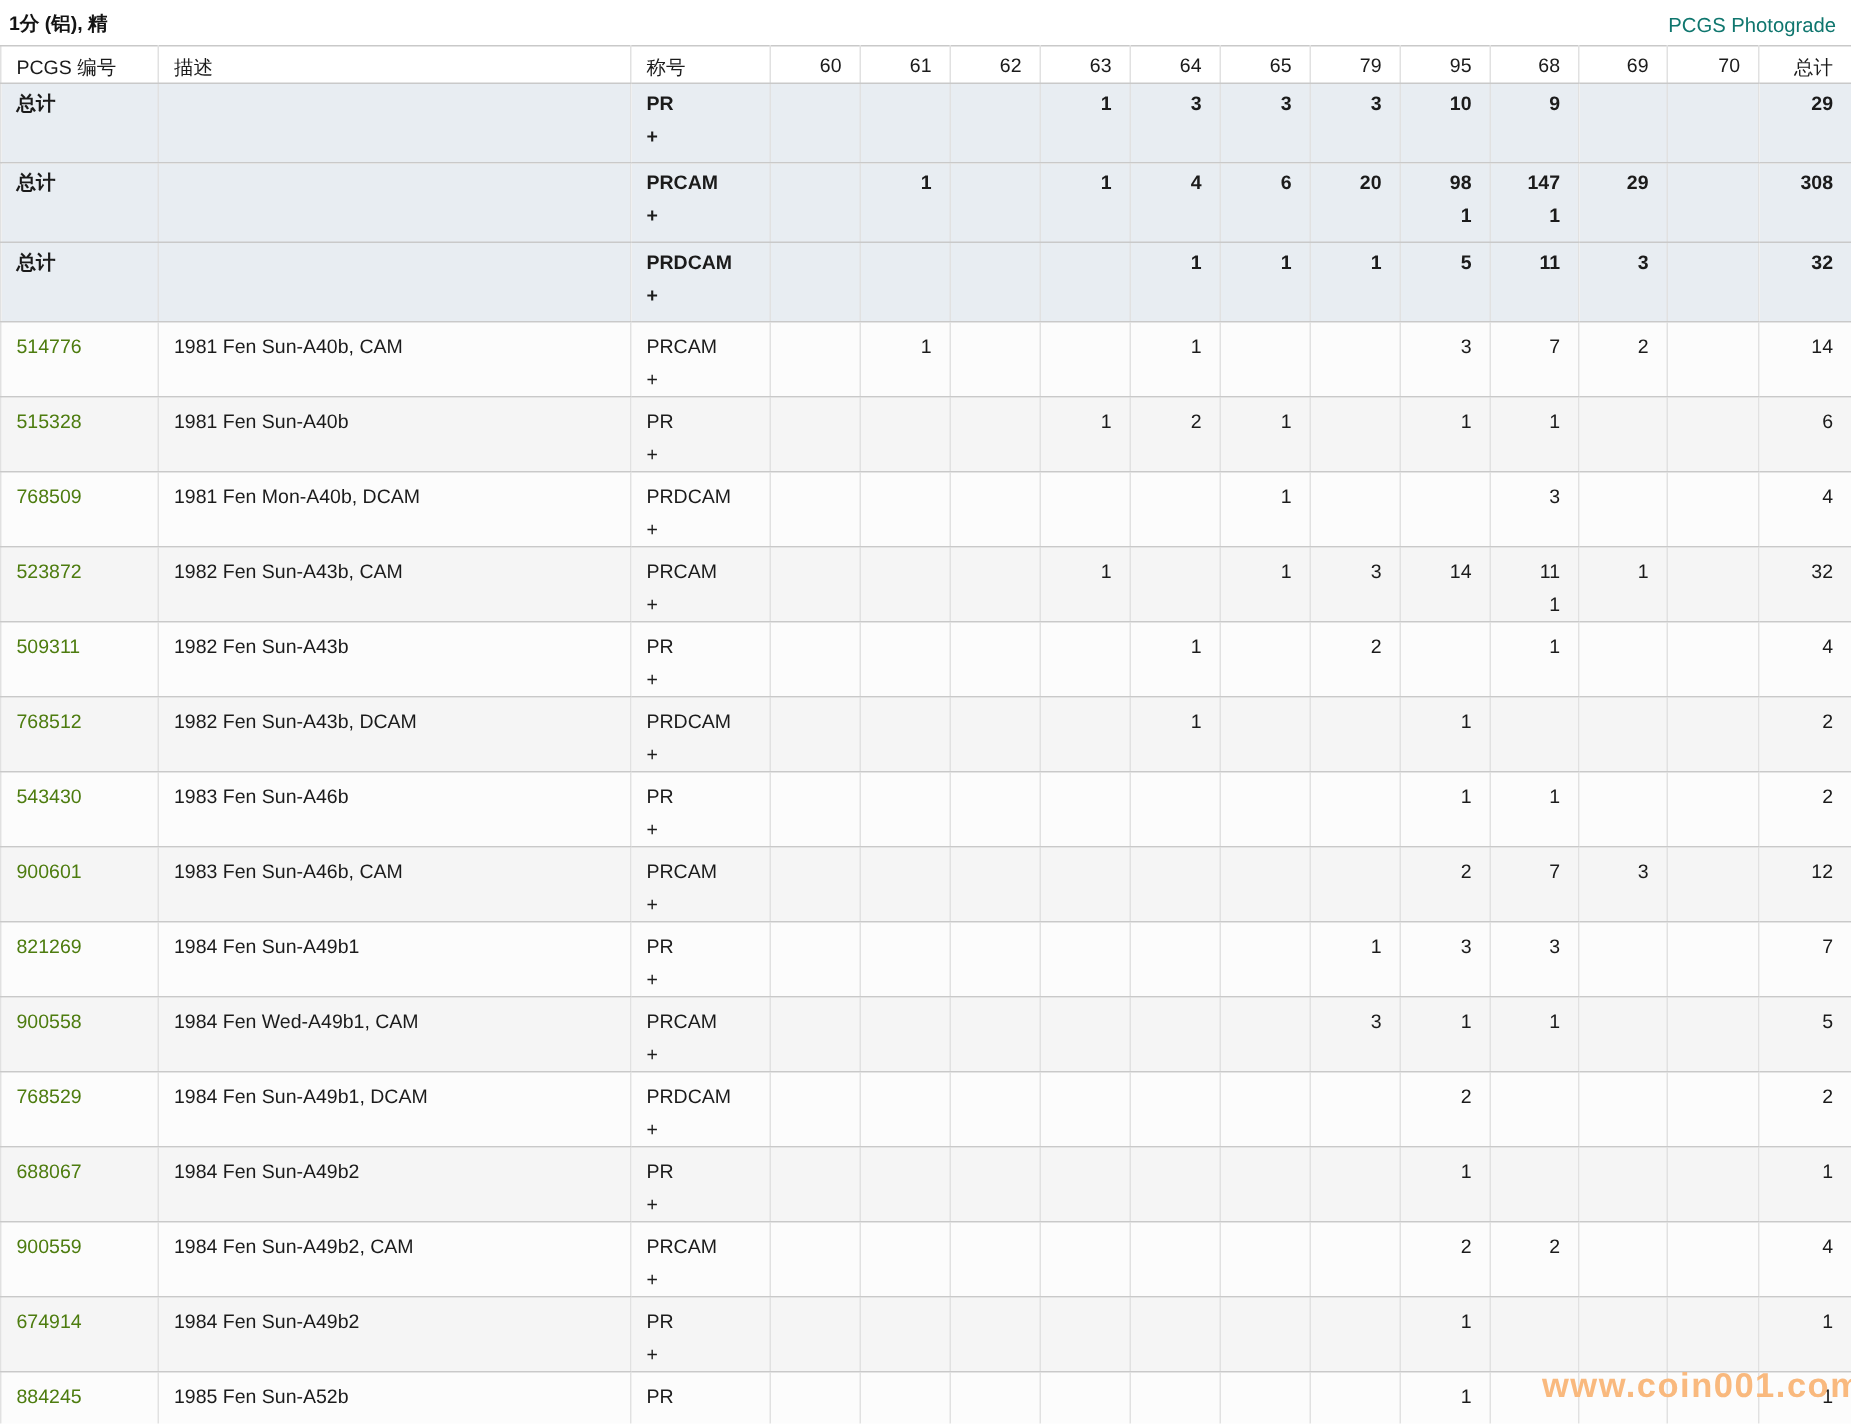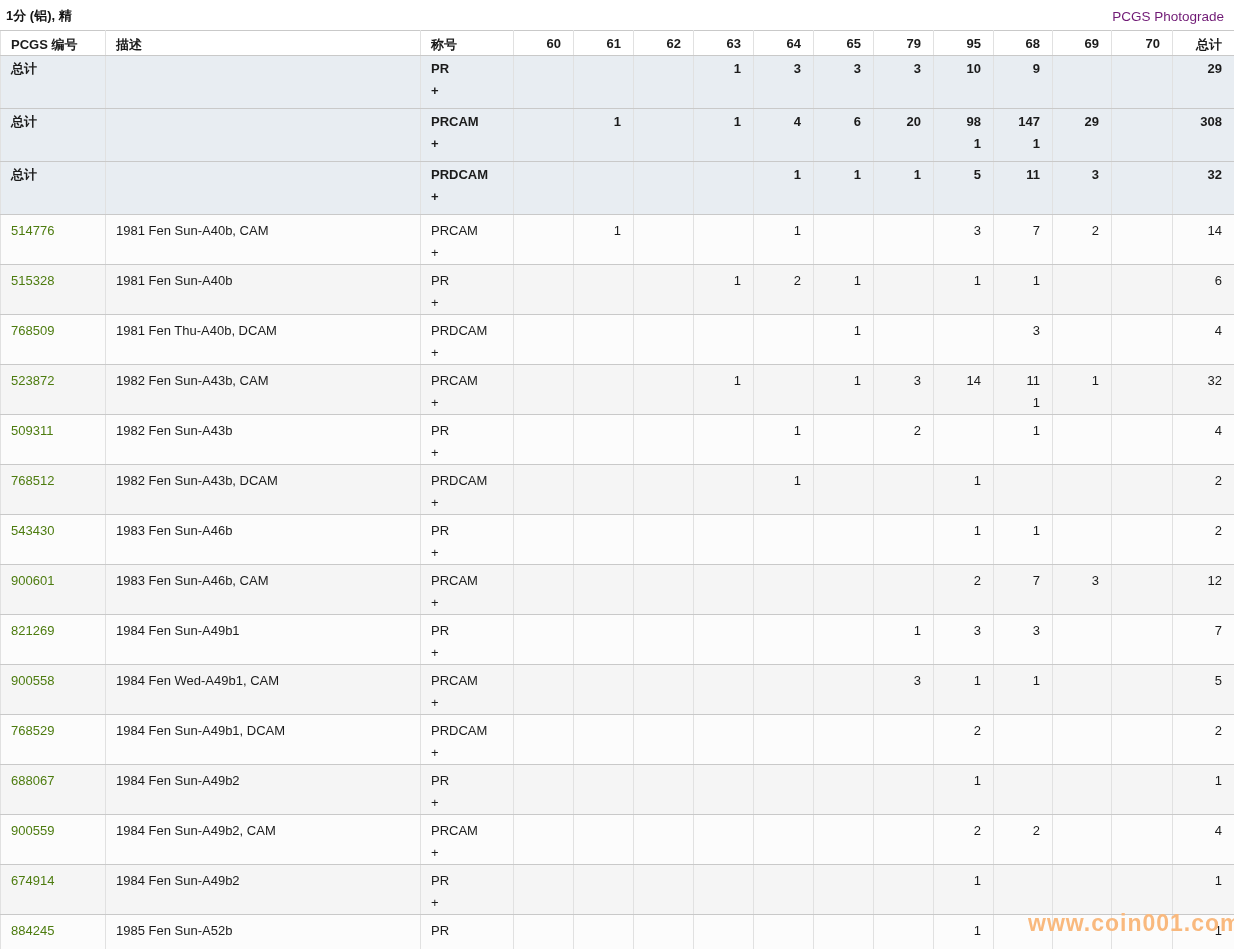--- a/index.html
+++ b/index.html
@@ -1,27 +1,27 @@
 <!DOCTYPE html>
 <html><head>
 <meta charset="utf-8">
 <style>
   * { margin:0; padding:0; box-sizing:border-box; }
   html,body { width:1234px; height:949px; overflow:hidden; background:#ffffff;
     font-family:"Liberation Sans","DejaVu Sans",sans-serif; position:relative; }
   .topbar { display:flex; justify-content:space-between; align-items:center;
     height:30px; padding:2px 10px 0 6px; }
   .page-title { font-size:13px; font-weight:bold; color:#141414; }
-  .pg-link { font-size:13.5px; color:#701a75; cursor:pointer; }
+  .pg-link { font-size:13.5px; color:#0f766e; cursor:pointer; }
   table { border-collapse:collapse; table-layout:fixed; width:1234px; }
   th, td { border-left:1px solid #e1e1e1; border-right:1px solid #e1e1e1;
     border-top:1px solid #c9c9c9; border-bottom:1px solid #c9c9c9;
     vertical-align:top; font-size:13px; color:#1b1b1b; overflow:hidden;
     padding:4px 12px 0 10px; }
-  thead th { font-weight:bold; height:25px; text-align:left; padding-top:5px; background:#fff; }
+  thead th { font-weight:normal; height:25px; text-align:left; padding-top:5px; background:#fff; }
   th.num, td.num { text-align:right; }
   tr.summary td { background:#e8edf2; font-weight:bold; height:53px; }
   tr.data-row td { height:50px; padding-top:7px; }
   tr.alt-a td { background:#fcfcfc; }
   tr.alt-b td { background:#f5f5f5; }
   .l1 { display:block; line-height:18px; min-height:18px; }
   .l2 { display:block; line-height:18px; margin-top:4px; }
   .id-link { color:#4d7c0f; cursor:pointer; }
   .watermark { position:absolute; left:1028px; top:910px; font-size:23px;
     font-weight:bold; color:#f9b97e; letter-spacing:1px; z-index:5;
@@ -313,21 +313,21 @@
         </td>
         <td class="num">
           <span class="l1">6</span>
         </td>
       </tr>
       <tr class="data-row alt-a">
         <td>
           <span class="l1"><span class="id-link">768509</span></span>
         </td>
         <td>
-          <span class="l1">1981 Fen Thu-A40b, DCAM</span>
+          <span class="l1">1981 Fen Mon-A40b, DCAM</span>
         </td>
         <td>
           <span class="l1">PRDCAM</span>
           <span class="l2">+</span>
         </td>
         <td class="num">
           <span class="l1"></span>
         </td>
         <td class="num">
           <span class="l1"></span>

